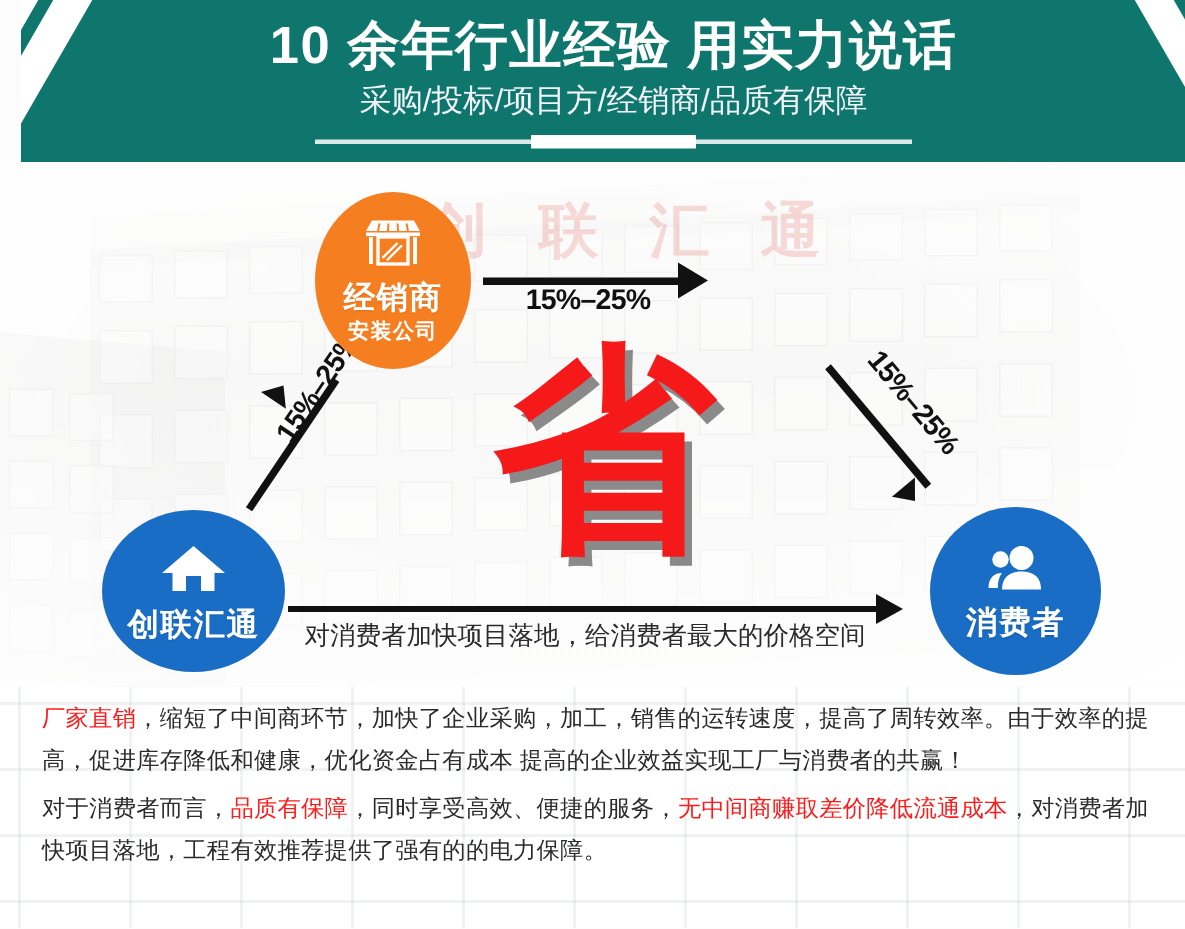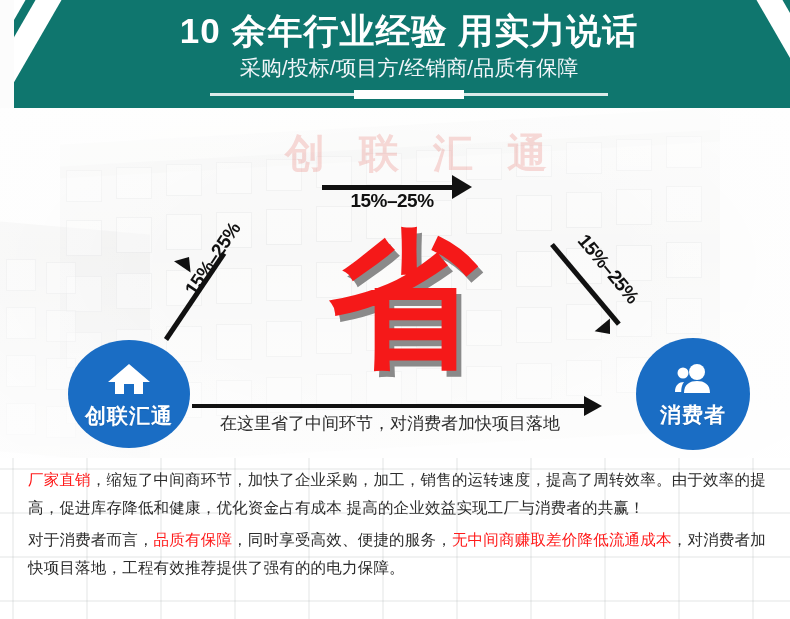--- a/index.html
+++ b/index.html
@@ -68,21 +68,21 @@
   .node.orange{background:#F47E20;}
   .node.blue{background:#1A6DC4;}
   .node-label{font-size:21px;font-weight:bold;line-height:23px;letter-spacing:1px;
     text-shadow:0 1px 1px rgba(0,0,0,.10);}
   .node-sub{font-size:14px;font-weight:bold;line-height:17px;margin-top:2px;letter-spacing:1px;}
   .node-icon{display:block;margin-bottom:3px;}
 
   #node-dealer{left:210px;top:128px;width:104px;height:118px;}
   #node-bureau{left:470px;top:136px;width:100px;height:102px;}
   #node-company{left:68px;top:340px;width:122px;height:108px;}
-  #node-consumer{left:636px;top:338px;width:114px;height:112px;align-items:center;}
+  #node-consumer{left:620px;top:338px;width:114px;height:112px;align-items:center;}
 
   
   .arrow-line{position:absolute;background:#111111;height:5px;transform-origin:0 50%;}
   .arrow-head{position:absolute;width:0;height:0;border-style:solid;}
 
   
   #arr-top{left:322px;top:185px;width:132px;}
   #arr-top-head{left:452px;top:175px;border-width:12px 0 12px 20px;border-color:transparent transparent transparent #111111;}
   #lbl-top{position:absolute;left:332px;top:190px;width:120px;text-align:center;
      font-size:19px;font-weight:bold;color:#111;letter-spacing:-0.5px;}
@@ -245,27 +245,43 @@
   <div class="arrow-line" id="arr-left"></div>
   <div class="arrow-head" id="arr-left-head"></div>
   <div id="lbl-left">15%–25%</div>
 
   <div class="arrow-line" id="arr-right"></div>
   <div class="arrow-head" id="arr-right-head"></div>
   <div id="lbl-right">15%–25%</div>
 
   <div class="arrow-line" id="arr-bot"></div>
   <div class="arrow-head" id="arr-bot-head"></div>
-  <div id="lbl-bot">在这里省了中间环节，对消费者加快项目落地</div>
+  <div id="lbl-bot">对消费者加快项目落地，给消费者最大的价格空间</div>
 
   <div class="sheng-wrap">
     <div class="sheng shadow">省</div>
     <div class="sheng front">省</div>
   </div>
 
+  <div class="node orange" id="node-dealer">
+    <span class="node-icon">
+      <svg width="44" height="34" viewBox="0 0 44 34" fill="none">
+        <path d="M4 9 L8 2 H36 L40 9 Z" fill="#fff"></path>
+        <rect x="4" y="10" width="36" height="2.4" fill="#fff"></rect>
+        <rect x="6" y="13" width="2.6" height="18" fill="#fff"></rect>
+        <rect x="35.4" y="13" width="2.6" height="18" fill="#fff"></rect>
+        <rect x="12" y="13" width="20" height="18" fill="none" stroke="#fff" stroke-width="2.2"></rect>
+        <path d="M15 27 L25 17" stroke="#fff" stroke-width="1.6"></path>
+        <path d="M18 28.5 L28 18.5" stroke="#fff" stroke-width="1.6"></path>
+        <path d="M13 4 L12 9 M19 4 L18.6 9 M25 4 L25.4 9 M31 4 L32 9" stroke="#F47E20" stroke-width="1.3"></path>
+      </svg>
+    </span>
+    <span class="node-label">经销商</span>
+    <span class="node-sub">安装公司</span>
+  </div>
 
 
   <div class="node blue" id="node-company">
     <span class="node-icon">
       <svg width="46" height="36" viewBox="0 0 46 36" fill="none">
         <path d="M23 3 L44 21 L37 21 L37 33 L28 33 L28 23 L18 23 L18 33 L9 33 L9 21 L2 21 Z" fill="#fff"></path>
       </svg>
     </span>
     <span class="node-label">创联汇通</span>
   </div>

